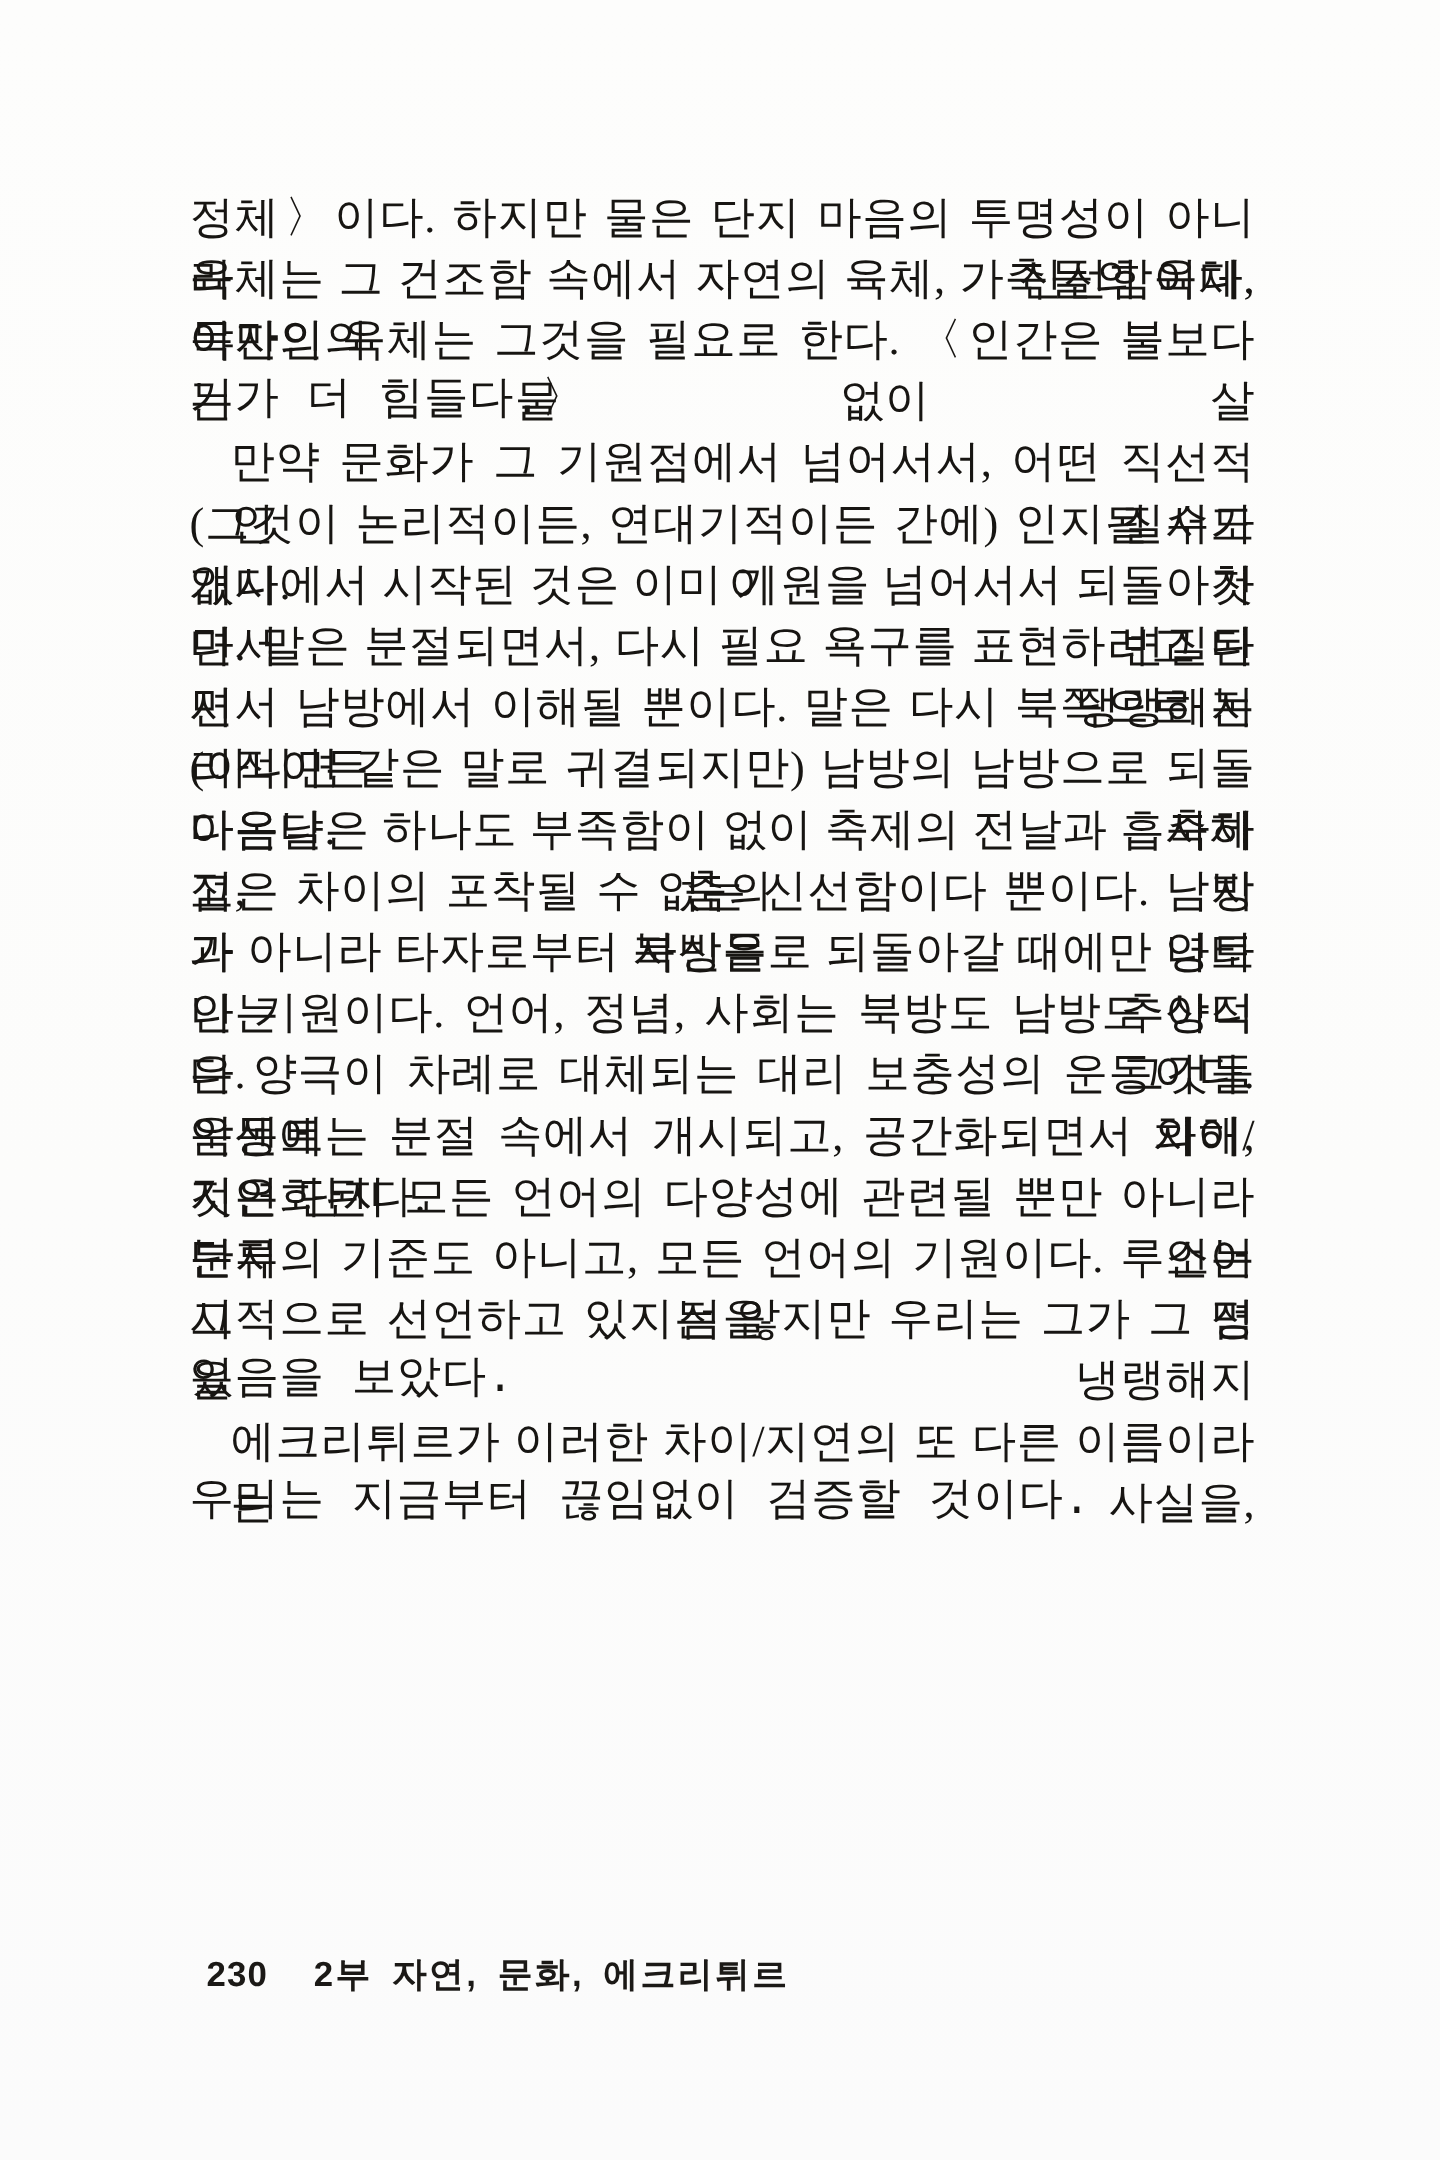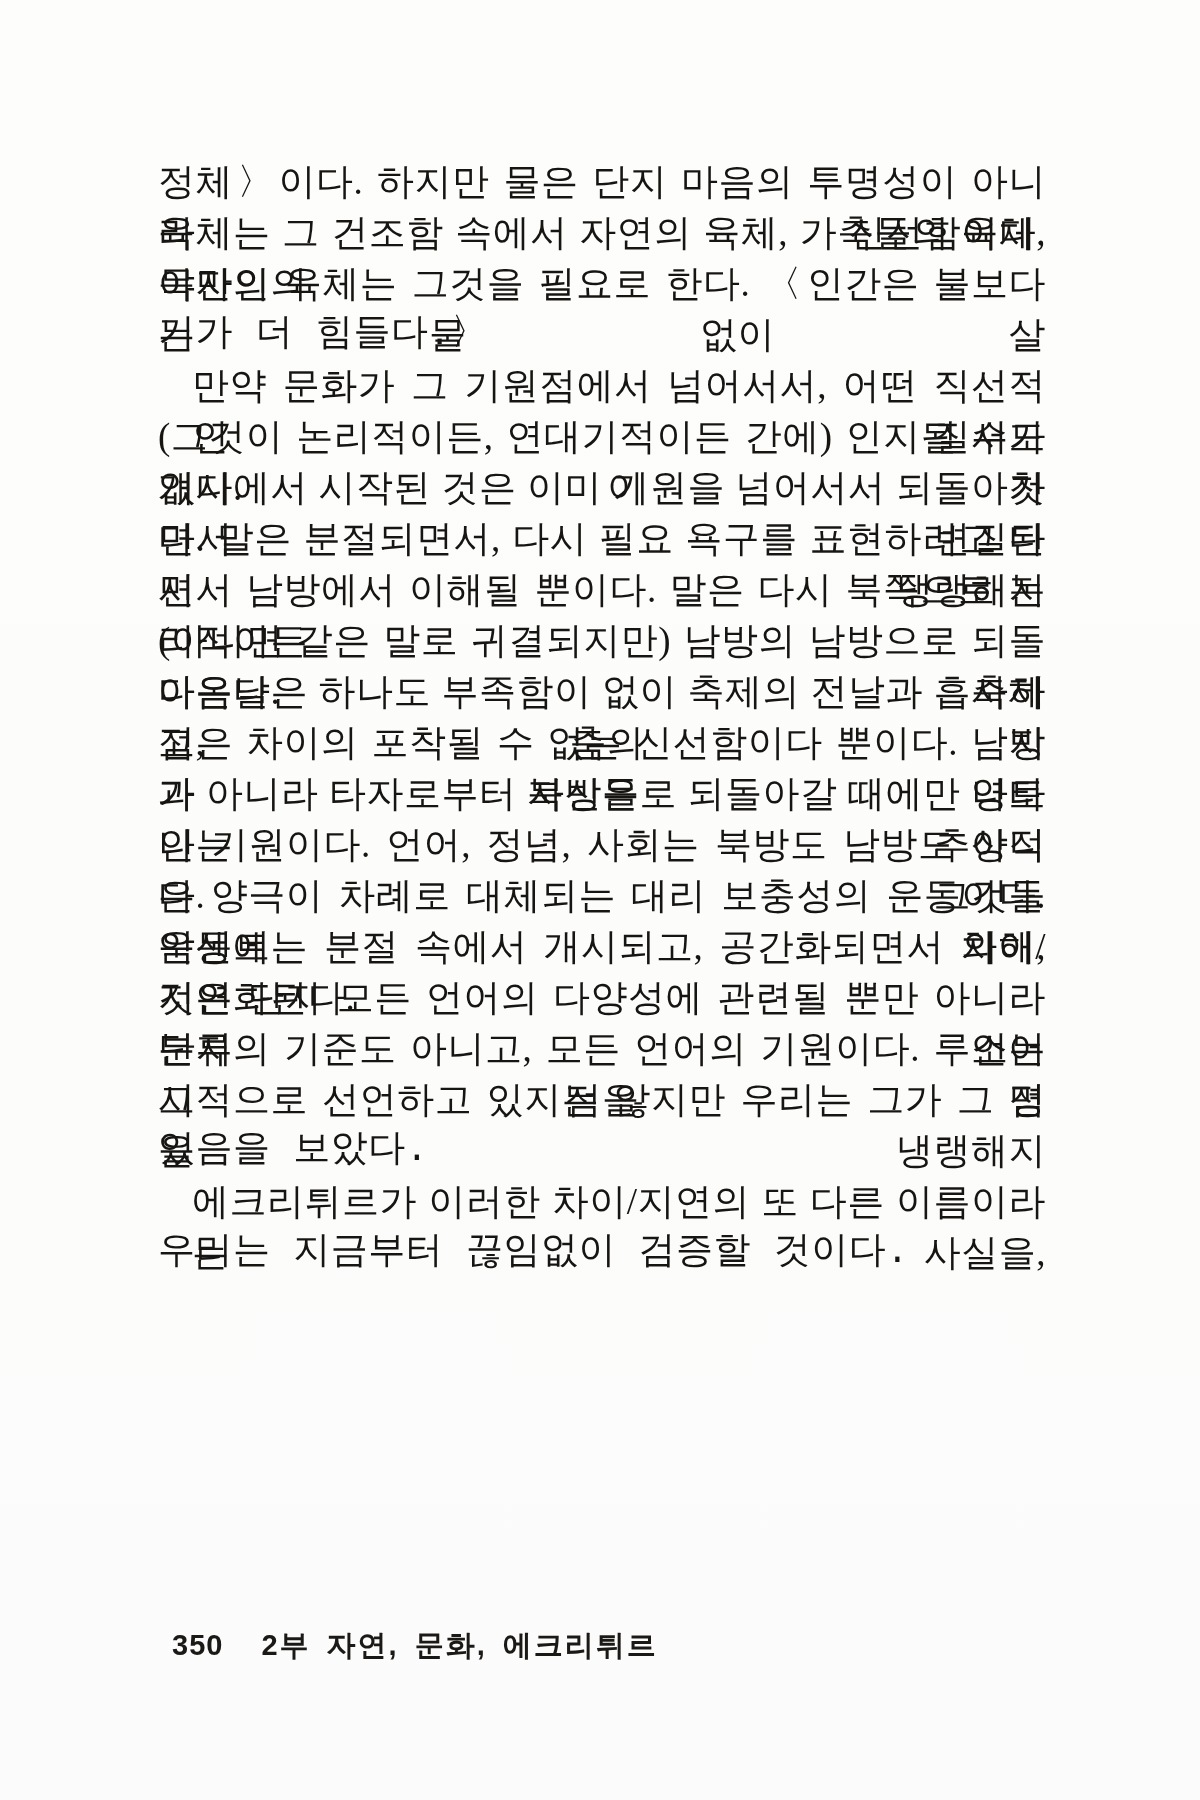--- a/index.html
+++ b/index.html
@@ -109,17 +109,17 @@
     </div>
 
     <div class="para">
       <div class="line indent justified">에크리튀르가 이러한 차이/지연의 또 다른 이름이라는 사실을,</div>
       <div class="line last">우리는 지금부터 끊임없이 검증할 것이다.</div>
     </div>
 
   </main>
 
   <footer class="footer">
-    <span class="pagenum">350</span>
+    <span class="pagenum">230</span>
     <span class="section">2부 자연, 문화, 에크리튀르</span>
   </footer>
 
 </div>
 
 </body></html>

